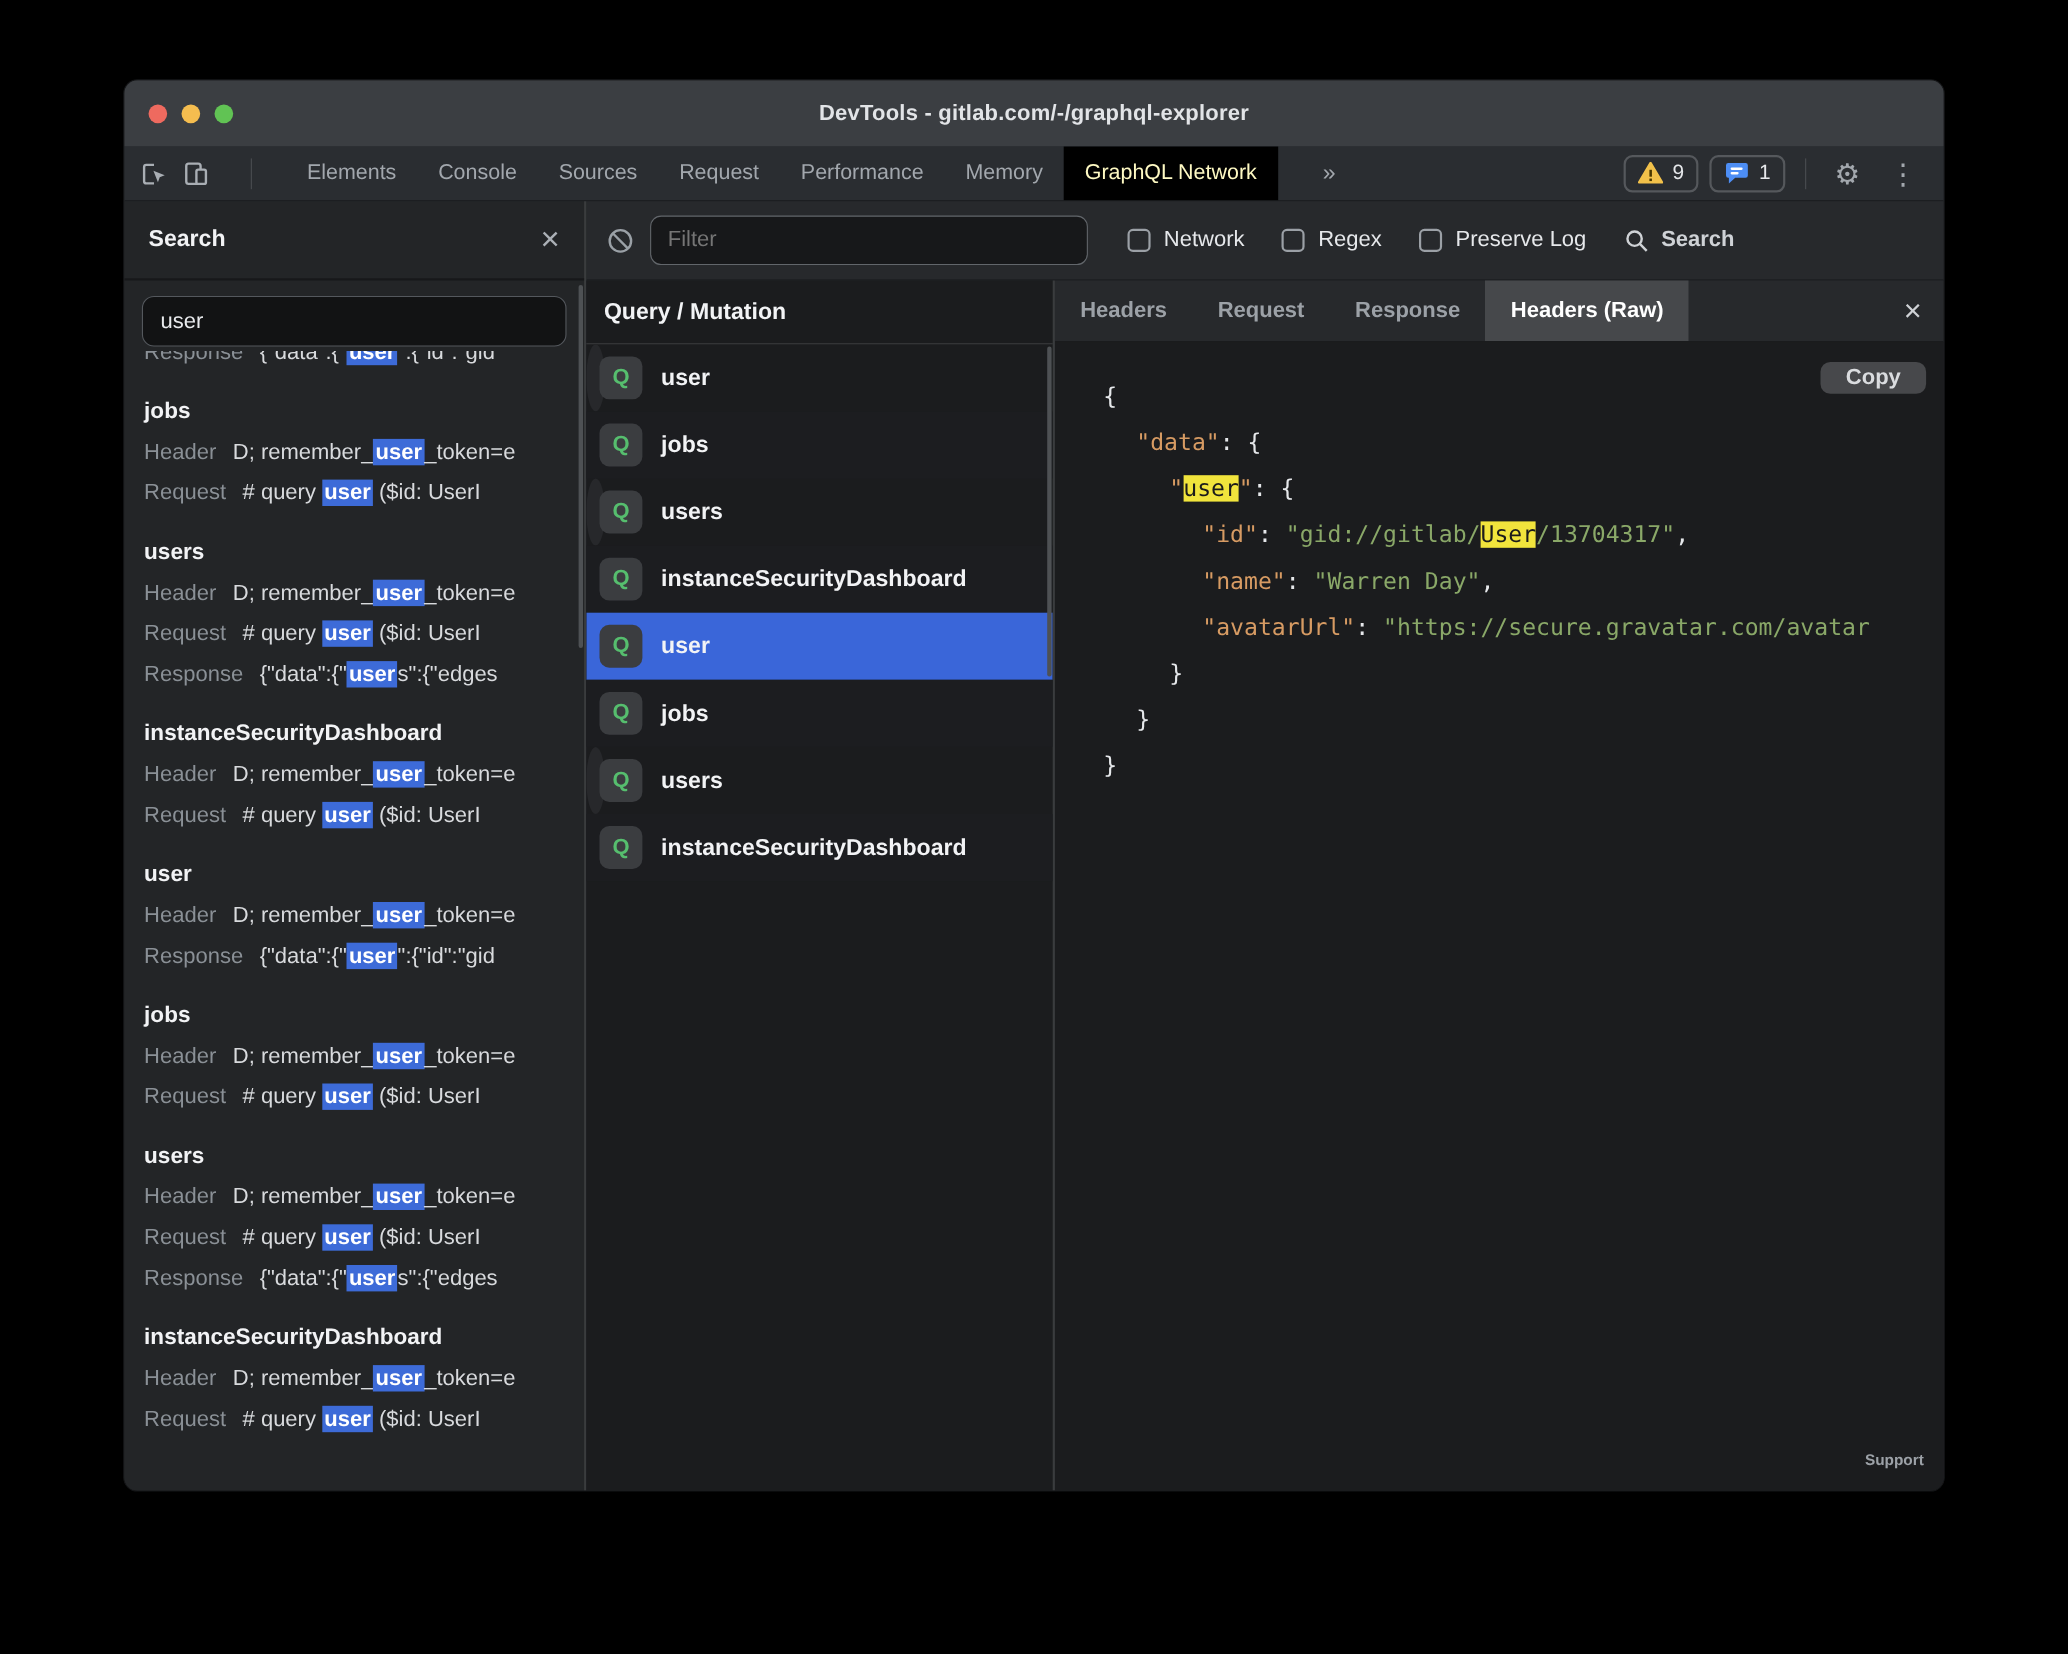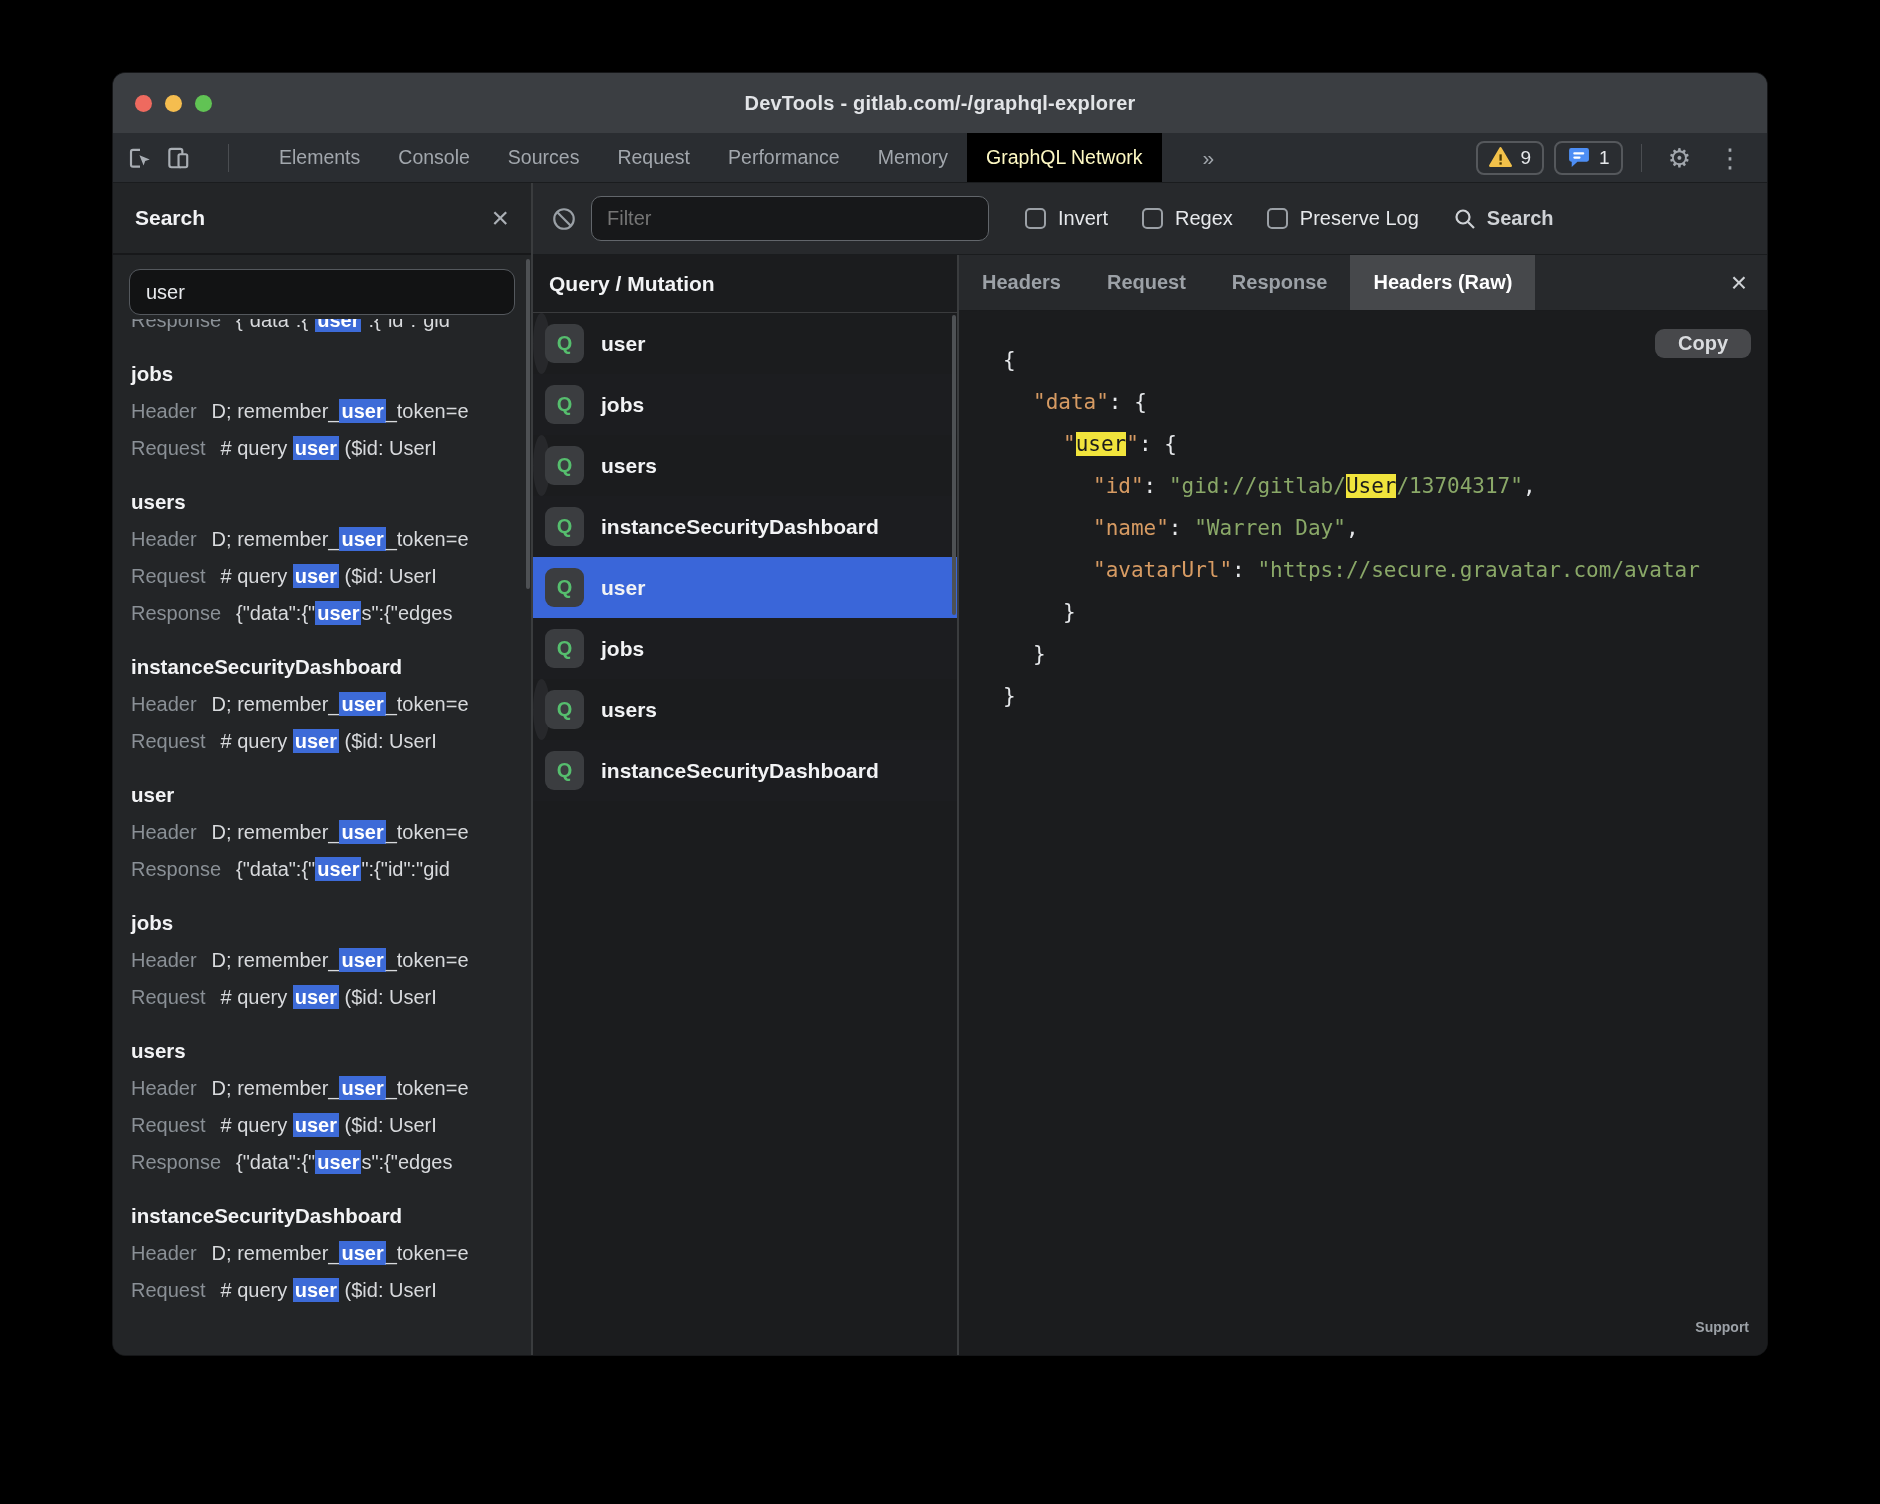--- a/index.html
+++ b/index.html
@@ -228,21 +228,21 @@
         <span>
           <svg width="26" height="26" viewBox="0 0 24 24">
             <circle cx="12" cy="12" r="9" fill="none" stroke="#9AA0A6" stroke-width="2"></circle>
             <line x1="5.8" y1="5.8" x2="18.2" y2="18.2" stroke="#9AA0A6" stroke-width="2"></line>
           </svg>
         </span>
         <input class="filter-input" type="text" placeholder="Filter" style="">
         <div class="filter-checks">
             <span class="check-group">
               <span class="checkbox"></span>
-              <span>Invert</span>
+              <span>Network</span>
             </span>
             <span class="check-group">
               <span class="checkbox"></span>
               <span>Regex</span>
             </span>
             <span class="check-group">
               <span class="checkbox"></span>
               <span>Preserve Log</span>
             </span>
           </div>

